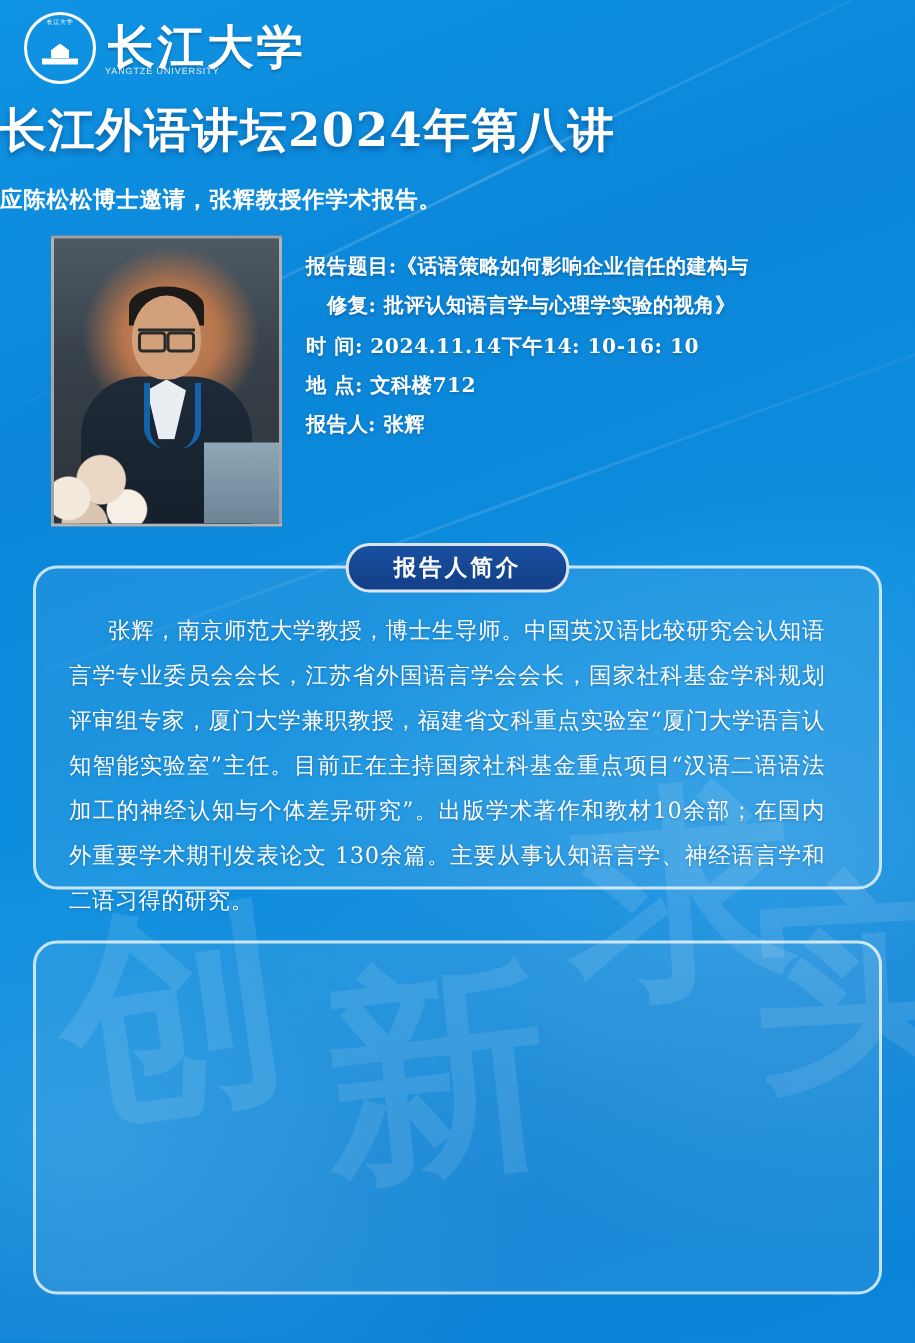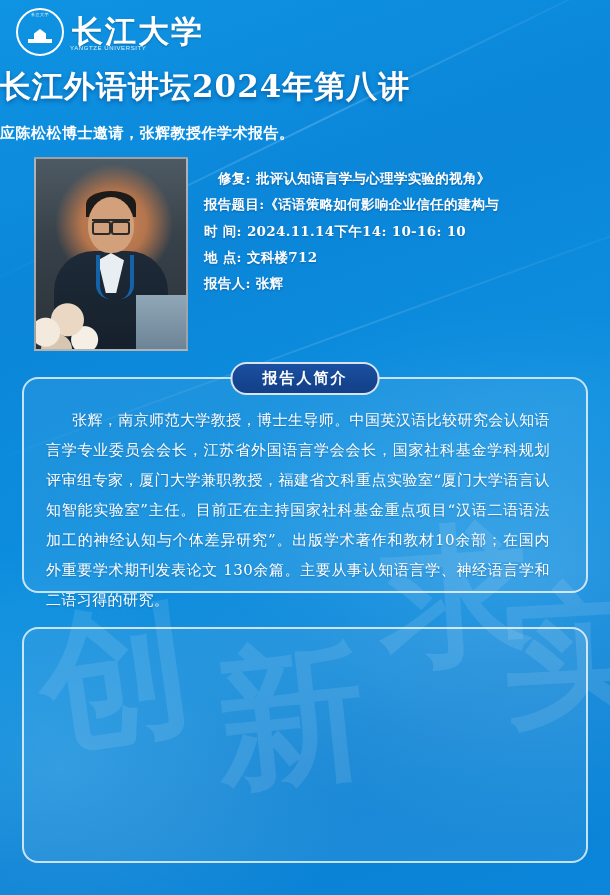--- a/index.html
+++ b/index.html
@@ -317,22 +317,22 @@
       <div class="body"></div>
       <div class="shirt"></div>
       <div class="lanyard"></div>
       <div class="hair"></div>
       <div class="head"></div>
       <div class="glasses"></div>
       <div class="flower"></div>
       <div class="podium"></div>
     </div>
     <div class="details">
+      <div class="detail-line">报告题目:《话语策略如何影响企业信任的建构与</div>
       <div class="detail-line indent">修复: 批评认知语言学与心理学实验的视角》</div>
-      <div class="detail-line">报告题目:《话语策略如何影响企业信任的建构与</div>
       <div class="detail-line">时 间: 2024.11.14下午14: 10-16: 10</div>
       <div class="detail-line">地 点: 文科楼712</div>
       <div class="detail-line">报告人: 张辉</div>
     </div>
   </div>
 
   <div class="panel" id="panel-bio">
     <div class="panel-title">报告人简介</div>
     <div class="panel-body">张辉，南京师范大学教授，博士生导师。中国英汉语比较研究会认知语言学专业委员会会长，江苏省外国语言学会会长，国家社科基金学科规划评审组专家，厦门大学兼职教授，福建省文科重点实验室“厦门大学语言认知智能实验室”主任。目前正在主持国家社科基金重点项目“汉语二语语法加工的神经认知与个体差异研究”。出版学术著作和教材10余部；在国内外重要学术期刊发表论文 130余篇。主要从事认知语言学、神经语言学和二语习得的研究。</div>
   </div>

